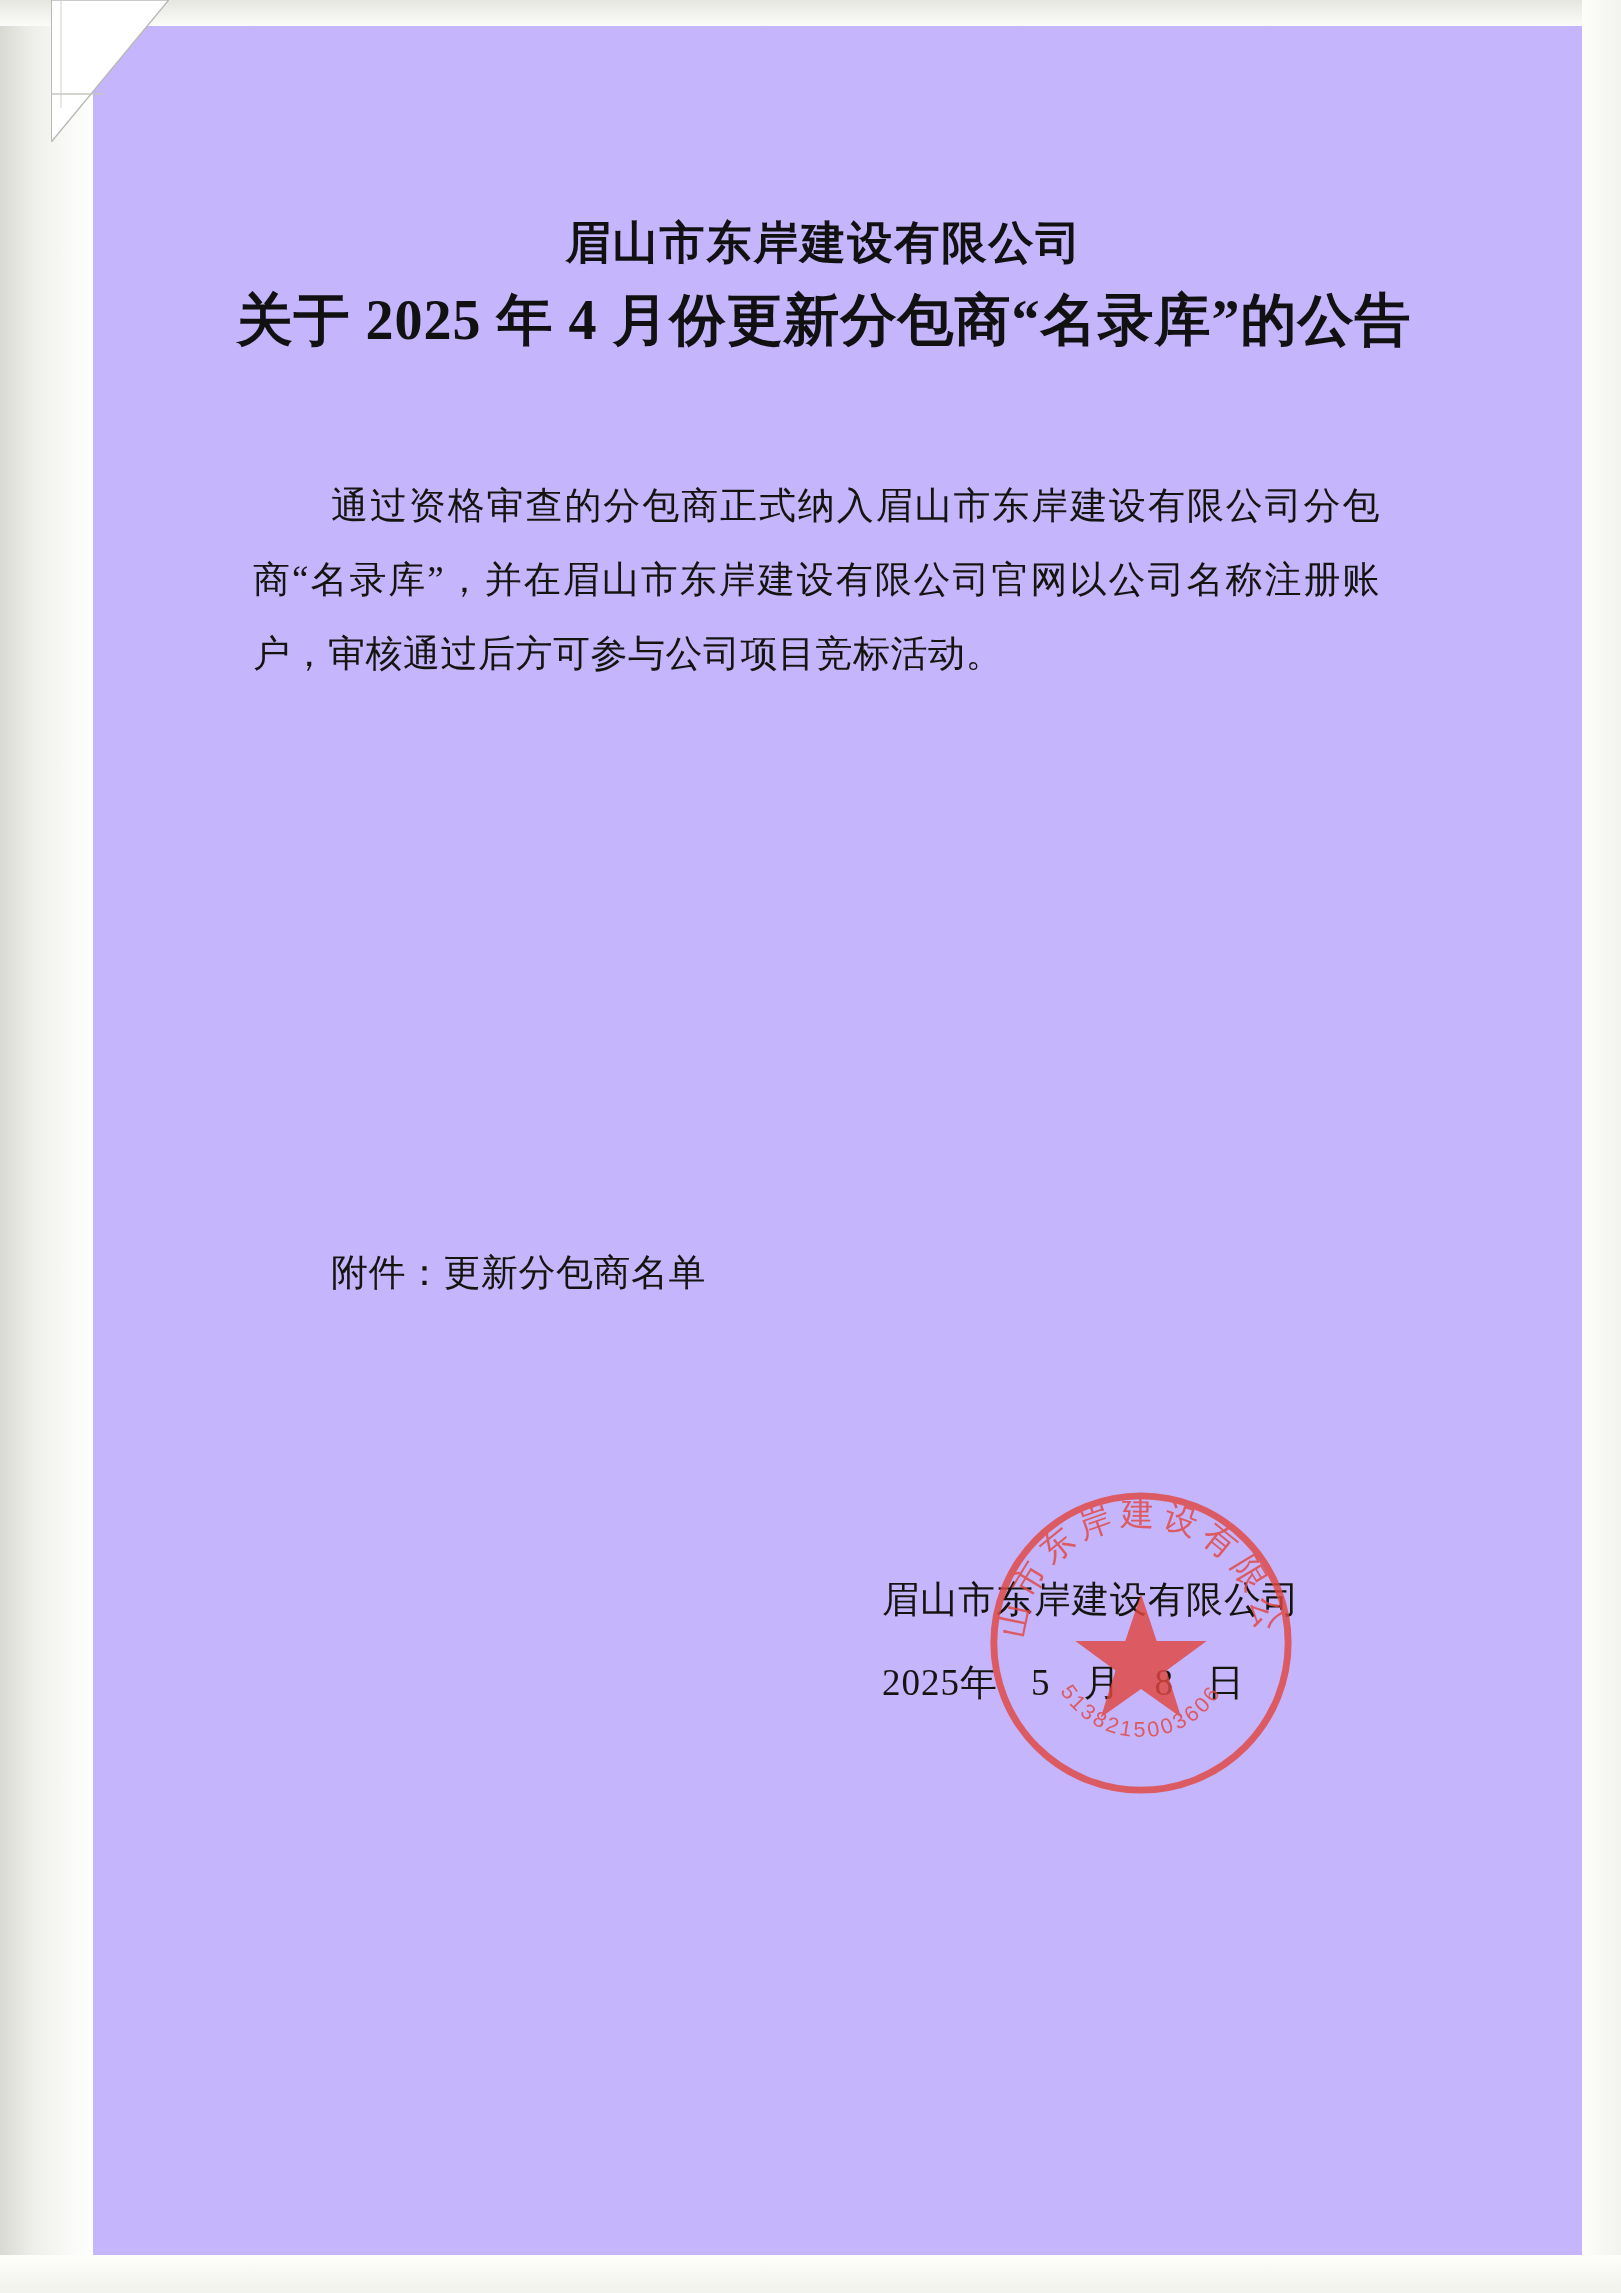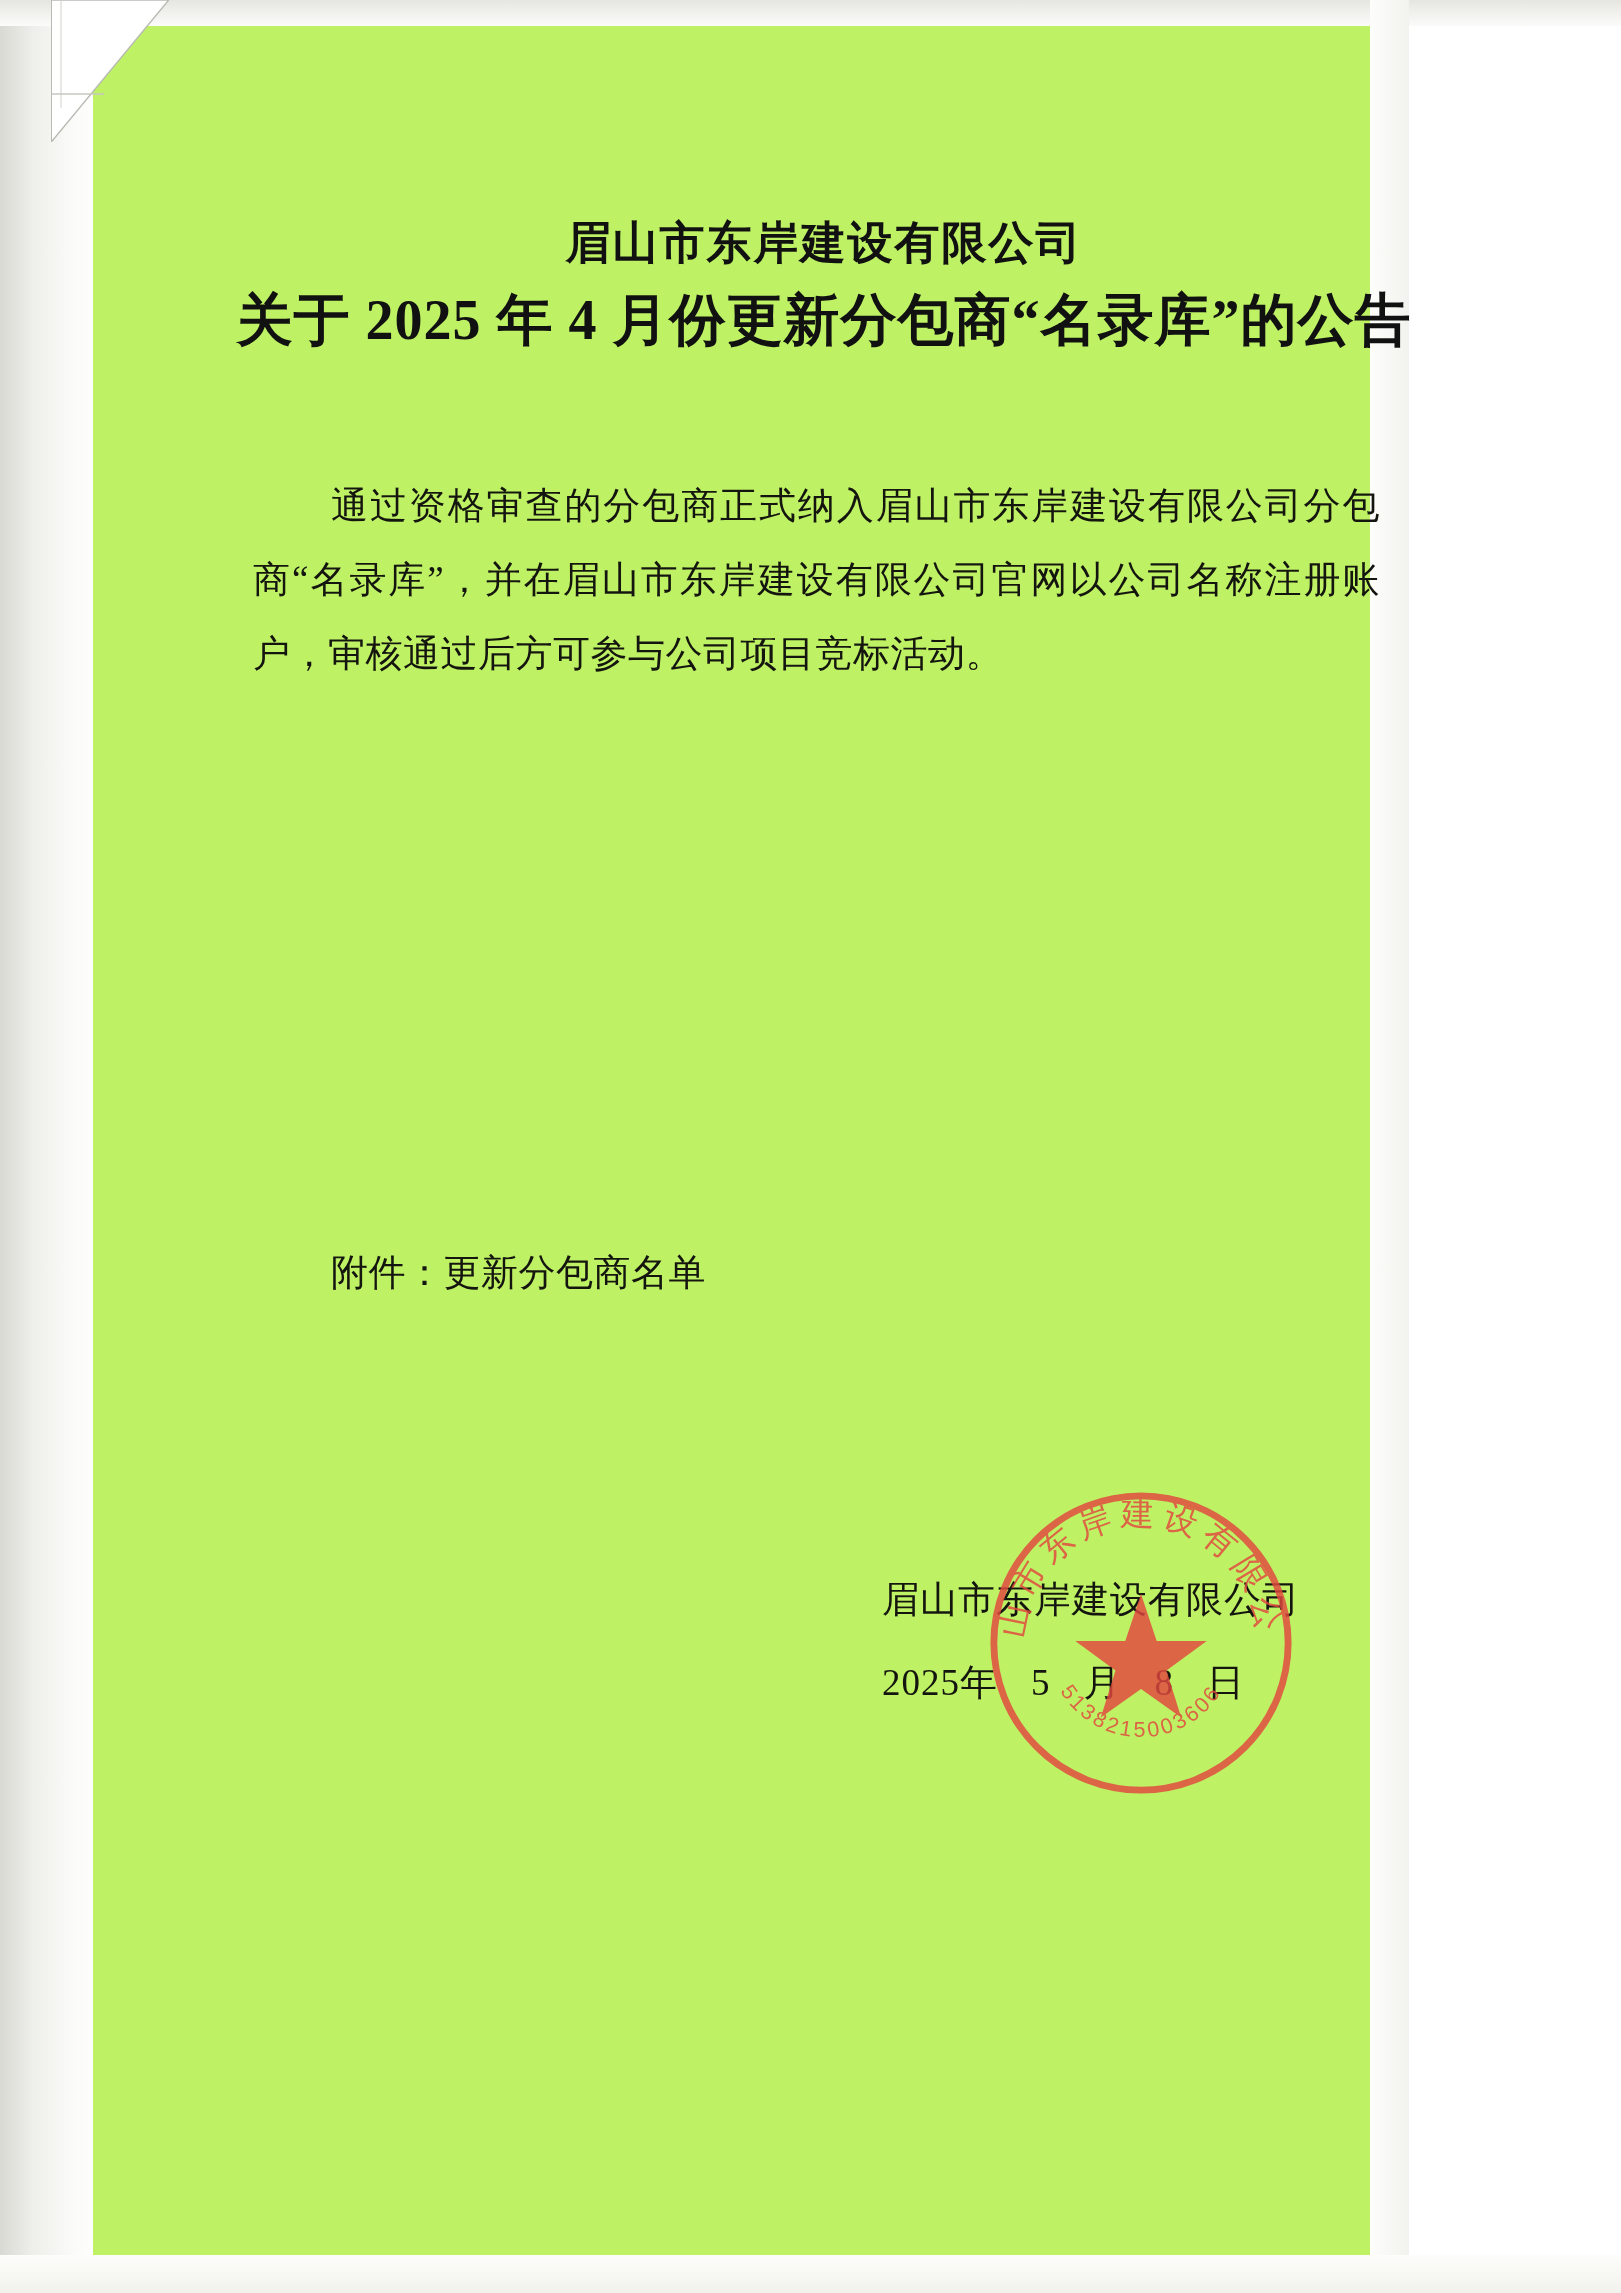--- a/index.html
+++ b/index.html
@@ -13,23 +13,23 @@
     position: relative;
     font-family: "Liberation Serif", "DejaVu Serif", serif;
     overflow: hidden;
   }
 
   
   #page {
     position: absolute;
     left: 0;
     top: 0;
-    width: 1409px;
-    height: 2294px;
-    background: #bef264;
+    width: 1621px;
+    height: 2294px;
+    background: #c4b5fd;
   }
 
   
   #scan-shadow-left {
     position: absolute;
     left: 0;
     top: 0;
     width: 93px;
     height: 2294px;
     background: linear-gradient(to right, #d9d9d4 0%, #eeeeea 35%, #fbfbf9 80%, #fdfdfb 100%);

